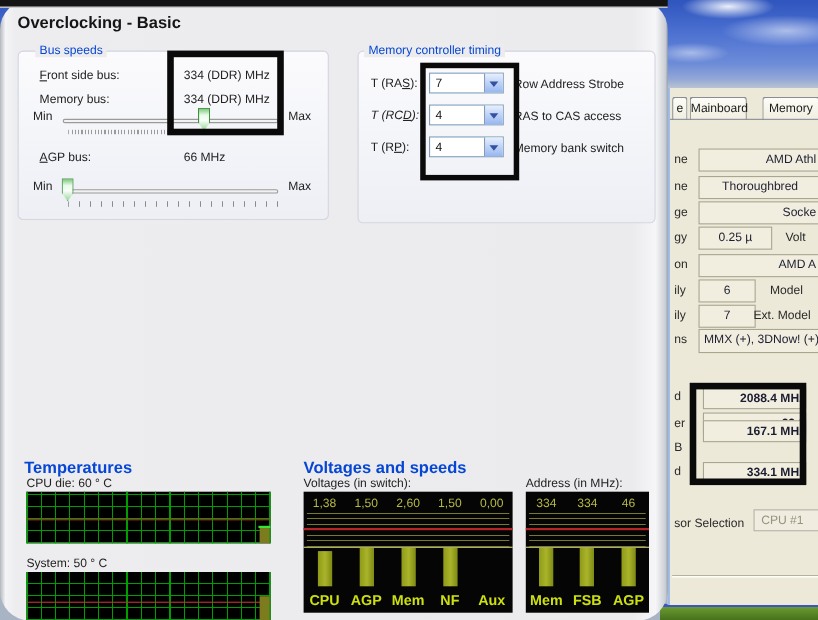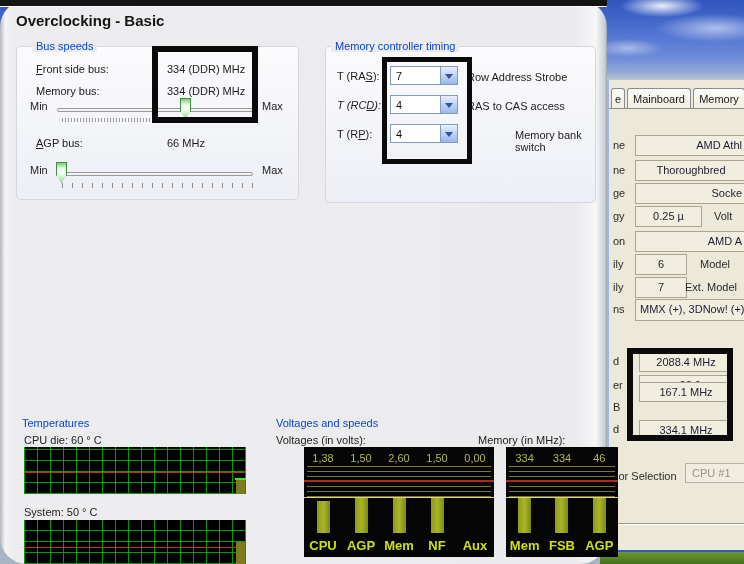--- a/index.html
+++ b/index.html
@@ -24,36 +24,36 @@
     border:1px solid #898c95; border-bottom:none; border-radius:3px 3px 0 0;
     text-align:center; padding-top:4px; font-size:11px; }
   #tabline { position:absolute; left:0; right:0; top:28px; height:1px; background:#898c95; }
   .czfrag { position:absolute; left:4px; color:#2a2a2a; }
   .czbox { position:absolute; left:26px; width:112px; height:21px; background:#f1eee0;
     border:1px solid #a8a590; color:#1d1d30; padding:3px 4px 0 4px; overflow:hidden; white-space:nowrap; }
   .czbox.right { text-align:right; }
   .czbox.center { text-align:center; }
   .czlabel { position:absolute; color:#2a2a2a; }
   .clockbox { position:absolute; left:30px; width:94px; height:20px; background:#f1eee0;
-    border:1px solid #a8a590; text-align:center; padding-top:3px; color:#1d1d30; }
+    border:1px solid #a8a590; text-align:right; padding-top:3px; color:#1d1d30;font-weight:bold; }
   .czcombo { position:absolute; left:76px; top:383px; width:61px; height:20px;
     background:#f0ede0; border:1px solid #b5b2a5; color:#95927f; padding:3px 0 0 6px; }
   #czdivider { position:absolute; left:2px; right:0; top:443px; height:2px;
     background:linear-gradient(180deg,#9c9a8e 0 1px,#fffef4 1px); }
 
   
   #main-window { position:absolute; left:0; top:0; width:607px; height:564px; z-index:2;
     background:linear-gradient(90deg,#b4b8be 0px,#f4f4f6 5px,#ededf0 14px,#ebebee 575px,#f6f6f8 596px,#c9cdd3 605px,#98a0aa 607px);border-radius:27px; }
   #topbar { position:absolute; left:0; top:0; width:607px; height:7px; background:#141414; border-bottom:1px solid #fff; }
   #page-title { position:absolute; left:16px; top:12px; font-size:15px; font-weight:bold; color:#151515; }
 
   .gb { position:absolute; border:1px solid #d4d6e0; border-radius:5px;
     background:linear-gradient(180deg,#fbfbfd,#edeff5); }
   .gb-header { position:absolute; color:#0646d4; background:#ececef; padding:0 4px; font-size:11px; }
-  .blue-header { position:absolute; color:#0646d4; font-size:11px; }
+  .blue-header { position:absolute; color:#0646d4; font-size:15px;font-weight:bold; }
 
   .lbl { position:absolute; color:#222; }
   .u { text-decoration:underline; }
 
   .slider-track { position:absolute; height:4px; background:#f2f2f2;
     border:1px solid #9a9a9a; border-radius:2px; }
   .slider-thumb { position:absolute; width:11px; height:21px;
     background:linear-gradient(180deg,#7fc87f 0,#eafceA 30%,#f8fff8 55%,#9ed89e 100%);
     border:1px solid #3f8f3f; clip-path:polygon(0 0,100% 0,100% 62%,50% 100%,0 62%); }
   #fsb-dots { position:absolute; left:62px; top:118px; width:190px; height:4px;
@@ -72,21 +72,21 @@
   
   .temp-graph { position:absolute; background:#000; overflow:hidden;
     background-image:
       repeating-linear-gradient(90deg, rgba(0,165,0,.95) 0 1px, transparent 1px 13px),
       repeating-linear-gradient(0deg,  rgba(0,165,0,.95) 0 1px, transparent 1px 11px); }
   .redline { position:absolute; left:0; right:0; height:1px; background:#c83030; }
   .oliveblock { position:absolute; background:#7c7c1e; }
   .greencap { position:absolute; height:2px; background:#39e539; }
 
   
-  .meter-panel { position:absolute; background:#050505;margin-left:28px; }
+  .meter-panel { position:absolute; background:#050505; }
   .panel-values { position:absolute; left:0; right:0; top:5px; display:flex; }
   .panel-values span { flex:1; text-align:center; color:#b5b945; font-size:11px; }
   .panel-grid { position:absolute; left:3px; right:3px; top:19px; height:31px;
     background:repeating-linear-gradient(0deg, rgba(160,160,60,.75) 0 1px, transparent 1px 5px); }
   .panel-red { position:absolute; left:0; right:0; top:33px; height:2px; background:#b42424; }
   .panel-yellow { position:absolute; left:0; right:0; top:50px; height:1px; background:#d8d87a; }
   .panel-bars { position:absolute; left:0; right:0; bottom:24px; display:flex; align-items:flex-end; }
   .panel-bars .bcol { flex:1; display:flex; justify-content:center; align-items:flex-end; }
   .panel-bars .bar { width:13px; background:linear-gradient(90deg,#8e9a18,#aab42a 50%,#7e8a14); }
   .panel-labels { position:absolute; left:0; right:0; bottom:4px; display:flex; }
@@ -96,21 +96,21 @@
   .annotation { position:absolute; border:6px solid #0a0a0a; z-index:6; }
 </style>
 </head>
 <body>
 
 <div id="desktop"></div>
 <div id="grass"></div>
 
 <div id="cpuz">
   <div class="tab" style="left:2px; width:14px;">e</div>
-  <div class="tab" style="left:18px; width:64px;">Mainboard</div>
+  <div class="tab" style="left:18px; width:52px;">Mainboard</div>
   <div class="tab" style="left:84px; width:52px;">Memory</div>
   <div id="tabline"></div>
 
   <span class="czfrag" style="top:59px;">ne</span>
   <div class="czbox right" style="top:55px;">AMD Athl</div>
 
   <span class="czfrag" style="top:84px;">ne</span>
   <div class="czbox center" style="top:80px;">Thoroughbred</div>
 
   <span class="czfrag" style="top:107px;">ge</span>
@@ -198,37 +198,37 @@
   </div>
   <div class="lbl" style="left:467px; top:100px;">RAS to CAS access</div>
 
   <div class="lbl" style="left:337px; top:128px;"><span>T (R</span><span class="u">P</span><span>):</span></div>
   <div class="combo" style="left:390px; top:124px;">
     <div class="cval">4</div>
     <div class="cbtn">
         <div class="chev"></div>
       </div>
   </div>
-  <div class="lbl" style="left:467px; top:129px;padding-left:48px;">Memory bank switch</div>
+  <div class="lbl" style="left:467px; top:129px;">Memory bank switch</div>
 
   <div class="blue-header" style="left:22px; top:417px;">Temperatures</div>
   <div class="lbl" style="left:24px; top:434px;">CPU die:  60 ° C</div>
   <div class="temp-graph" style="left:24px; top:447px; width:222px; height:47px;">
     <div class="redline" style="top:25px;"></div>
     <div class="oliveblock" style="right:1px; width:9px; top:33px; bottom:0;"></div>
     <div class="greencap" style="right:0; width:11px; top:31px;"></div>
   </div>
   <div class="lbl" style="left:24px; top:506px;">System:  50 ° C</div>
   <div class="temp-graph" style="left:24px; top:520px; width:222px; height:44px;">
     <div class="redline" style="top:27px;"></div>
     <div class="oliveblock" style="right:1px; width:9px; top:22px; bottom:0;"></div>
   </div>
 
   <div class="blue-header" style="left:276px; top:417px;">Voltages and speeds</div>
-  <div class="lbl" style="left:276px; top:434px;">Voltages (in volts):</div>
+  <div class="lbl" style="left:276px; top:434px;">Voltages (in switch):</div>
   <div class="meter-panel" style="left:276px; top:447px; width:190px; height:110px;">
     <div class="panel-values">
       <span>1,38</span>
       <span>1,50</span>
       <span>2,60</span>
       <span>1,50</span>
       <span>0,00</span>
     </div>
     <div class="panel-grid"></div>
     <div class="panel-red"></div>
@@ -252,21 +252,21 @@
     </div>
     <div class="panel-labels">
       <span>CPU</span>
       <span>AGP</span>
       <span>Mem</span>
       <span>NF</span>
       <span>Aux</span>
     </div>
   </div>
 
-  <div class="lbl" style="left:478px; top:434px;">Memory (in MHz):</div>
+  <div class="lbl" style="left:478px; top:434px;">Address (in MHz):</div>
   <div class="meter-panel" style="left:478px; top:447px; width:112px; height:110px;">
     <div class="panel-values">
       <span>334</span>
       <span>334</span>
       <span>46</span>
     </div>
     <div class="panel-grid"></div>
     <div class="panel-red"></div>
     <div class="panel-yellow"></div>
     <div class="panel-bars">

